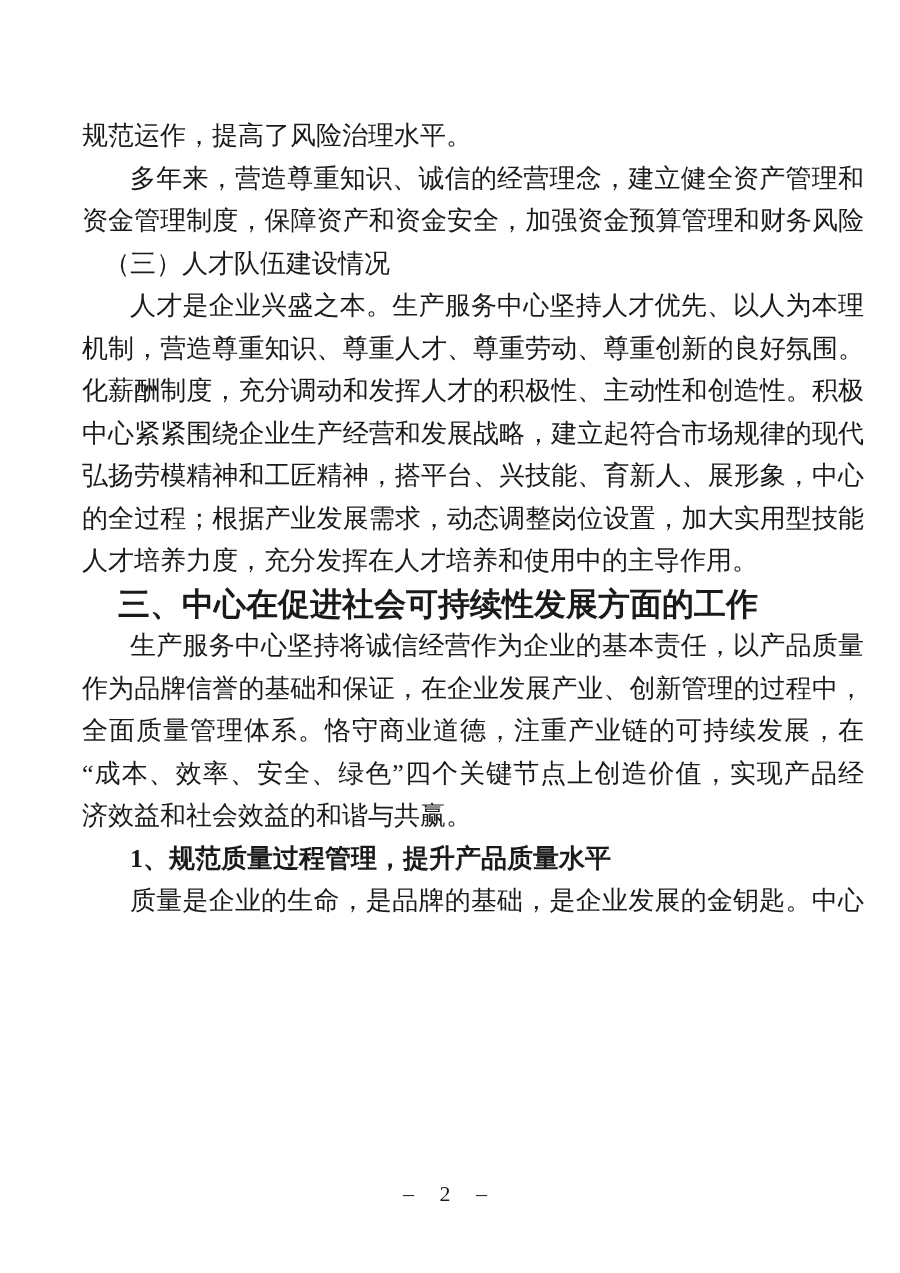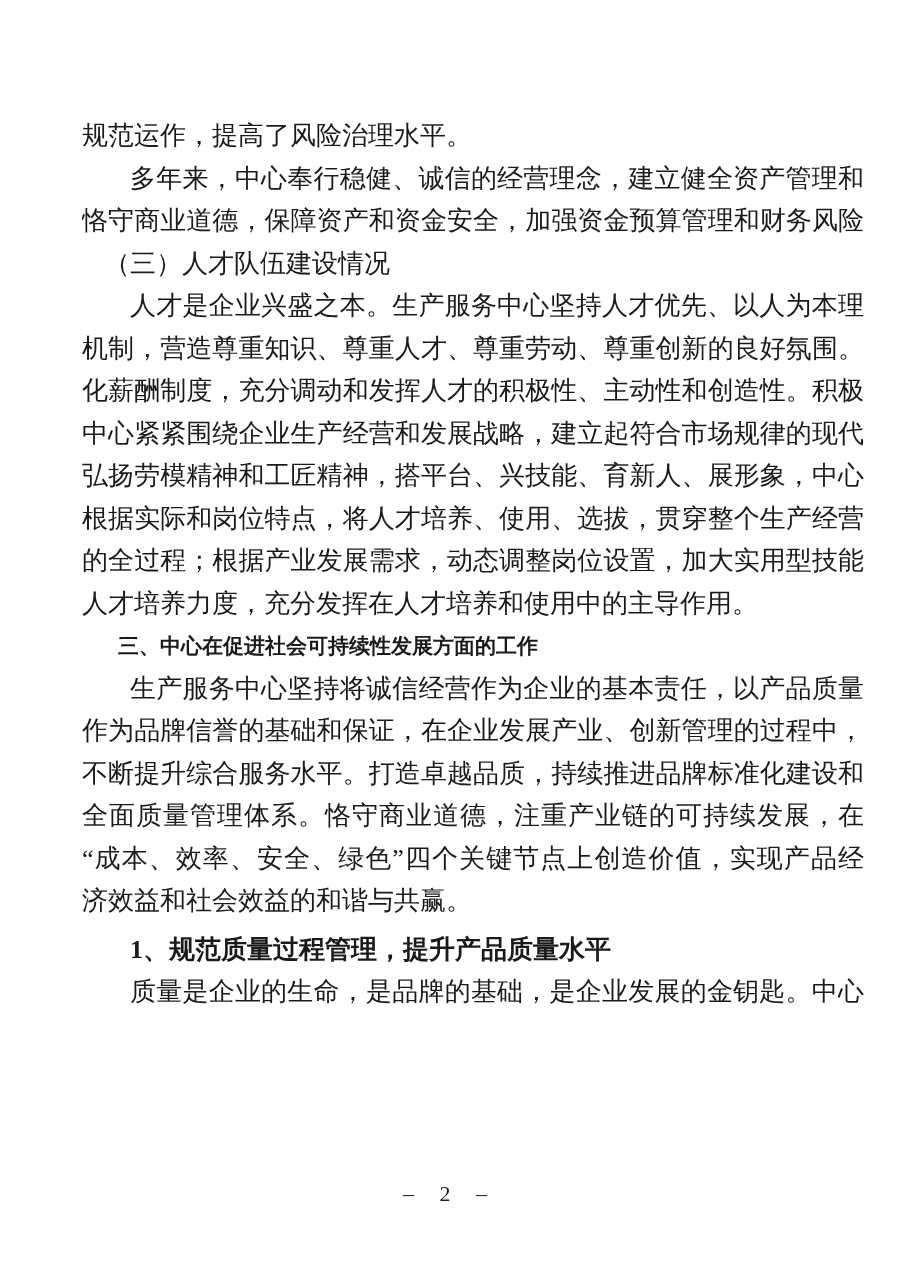--- a/index.html
+++ b/index.html
@@ -46,26 +46,25 @@
 
   
   .style-body { font-family: "Liberation Serif", "DejaVu Serif", serif; font-weight: normal; }
   .style-kaiti {
     font-family: "Liberation Serif", "DejaVu Serif", serif;
     font-style: oblique 6deg;
   }
   .style-heiti {
     font-family: "Liberation Sans", "DejaVu Sans", sans-serif;
     font-weight: bold;
-    font-size: 21px;
+    font-size: 32px;
   }
   .style-numbold {
     font-family: "Liberation Serif", "DejaVu Serif", serif;
     font-weight: bold;
-    margin-top: 6px;
   }
   .footer {
     position: absolute;
     top: 1178px;
     left: 0;
     width: 900px;
     height: 32px;
     line-height: 32px;
     text-align: center;
     font-size: 22px;
@@ -75,43 +74,41 @@
 </style>
 </head>
 <body>
 
 <div class="page">
   <div class="content">
       <div class="block style-body">
         <div class="line end">规范运作，提高了风险治理水平。</div>
       </div>
       <div class="block style-body">
-        <div class="line fill indent-body">多年来，中心奉行稳健、诚信的经营理念，建立健全资产管理和</div>
-        <div class="line fill">恪守商业道德，保障资产和资金安全，加强资金预算管理和财务风险</div>
+        <div class="line fill indent-body">多年来，营造尊重知识、诚信的经营理念，建立健全资产管理和</div>
+        <div class="line fill">资金管理制度，保障资产和资金安全，加强资金预算管理和财务风险</div>
       </div>
       <div class="block style-kaiti">
         <div class="line end indent-kaiti">（三）人才队伍建设情况</div>
       </div>
       <div class="block style-body">
         <div class="line fill indent-body">人才是企业兴盛之本。生产服务中心坚持人才优先、以人为本理</div>
         <div class="line fill">机制，营造尊重知识、尊重人才、尊重劳动、尊重创新的良好氛围。</div>
         <div class="line fill">化薪酬制度，充分调动和发挥人才的积极性、主动性和创造性。积极</div>
         <div class="line fill">中心紧紧围绕企业生产经营和发展战略，建立起符合市场规律的现代</div>
         <div class="line fill">弘扬劳模精神和工匠精神，搭平台、兴技能、育新人、展形象，中心</div>
-        <div class="line fill">根据实际和岗位特点，将人才培养、使用、选拔，贯穿整个生产经营</div>
         <div class="line fill">的全过程；根据产业发展需求，动态调整岗位设置，加大实用型技能</div>
         <div class="line end">人才培养力度，充分发挥在人才培养和使用中的主导作用。</div>
       </div>
       <div class="block style-heiti">
         <div class="line end indent-heiti">三、中心在促进社会可持续性发展方面的工作</div>
       </div>
       <div class="block style-body">
         <div class="line fill indent-body">生产服务中心坚持将诚信经营作为企业的基本责任，以产品质量</div>
         <div class="line fill">作为品牌信誉的基础和保证，在企业发展产业、创新管理的过程中，</div>
-        <div class="line fill">不断提升综合服务水平。打造卓越品质，持续推进品牌标准化建设和</div>
         <div class="line fill">全面质量管理体系。恪守商业道德，注重产业链的可持续发展，在</div>
         <div class="line fill">“成本、效率、安全、绿色”四个关键节点上创造价值，实现产品经</div>
         <div class="line end">济效益和社会效益的和谐与共赢。</div>
       </div>
       <div class="block style-numbold">
         <div class="line end indent-body">1、规范质量过程管理，提升产品质量水平</div>
       </div>
       <div class="block style-body">
         <div class="line fill indent-body">质量是企业的生命，是品牌的基础，是企业发展的金钥匙。中心</div>
       </div>

